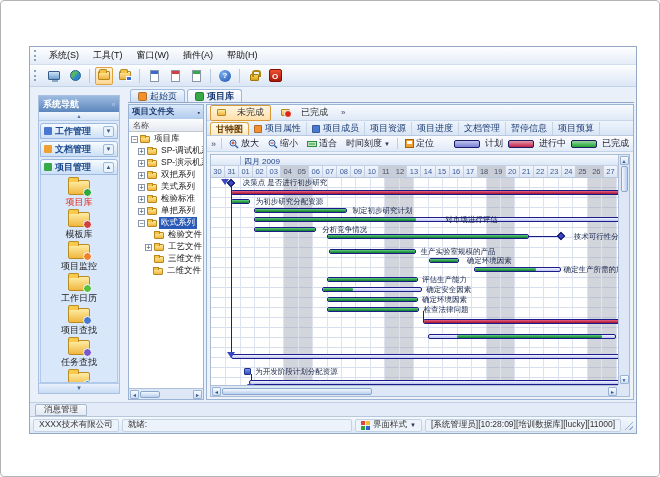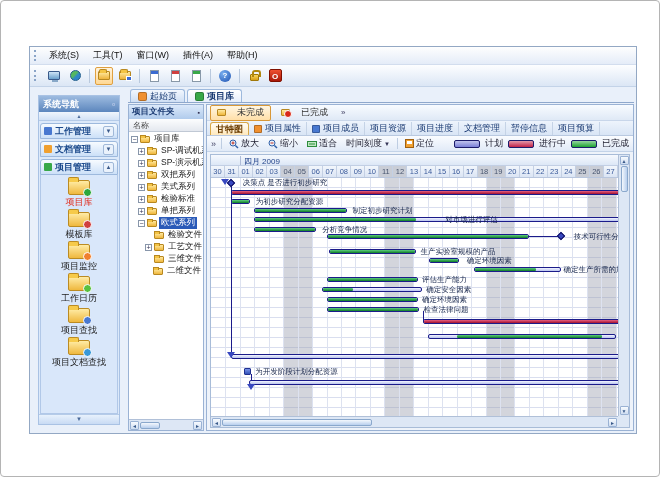--- a/index.html
+++ b/index.html
@@ -262,20 +262,26 @@
               <span class="nav-folder">
                 <span class="nav-badge" style="background: rgb(88, 192, 64);"></span>
               </span>
               <span class="nlabel">工作日历</span>
             </div>
             <div class="nav-item">
               <span class="nav-folder">
                 <span class="nav-badge" style="background: rgb(72, 120, 208);"></span>
               </span>
               <span class="nlabel">项目查找</span>
+            </div>
+            <div class="nav-item">
+              <span class="nav-folder">
+                <span class="nav-badge" style="background: rgb(120, 88, 200);"></span>
+              </span>
+              <span class="nlabel">任务查找</span>
             </div>
             <div class="nav-item">
               <span class="nav-folder">
                 <span class="nav-badge" style="background: rgb(56, 152, 216);"></span>
               </span>
               <span class="nlabel">项目文档查找</span>
             </div>
           </div>
         <div class="side-bottom">▼</div>
       </div>
@@ -615,16 +621,35 @@
                 <span class="sbtn" style="margin-left:auto">►</span>
               </div>
               <div class="sb-corner"></div>
             </div>
           </div>
 
         </div>
       </div>
     </div>
 
-
+    <div class="msg-row">
+      <span class="msgtab">消息管理</span>
+    </div>
+
+    <div class="statusbar">
+      <span class="sb-cell">XXXX技术有限公司</span>
+      <span class="sb-cell sb-ready">就绪:</span>
+      <span class="sb-cell">
+        <svg width="9" height="9" viewBox="0 0 9 9">
+          <rect x="0" y="0" width="4" height="4" fill="#e04040"></rect>
+            <rect x="5" y="0" width="4" height="4" fill="#f0c030"></rect>
+          <rect x="0" y="5" width="4" height="4" fill="#30a040"></rect>
+            <rect x="5" y="5" width="4" height="4" fill="#3060d0"></rect>
+        </svg>
+        <i>界面样式</i>
+          <b class="caret">▼</b>
+      </span>
+      <span class="sb-cell">[系统管理员][10:28:09][培训数据库][lucky][11000]</span>
+      <span class="sb-grip"></span>
+    </div>
 
   </div>
 </div>
 
 </body></html>

